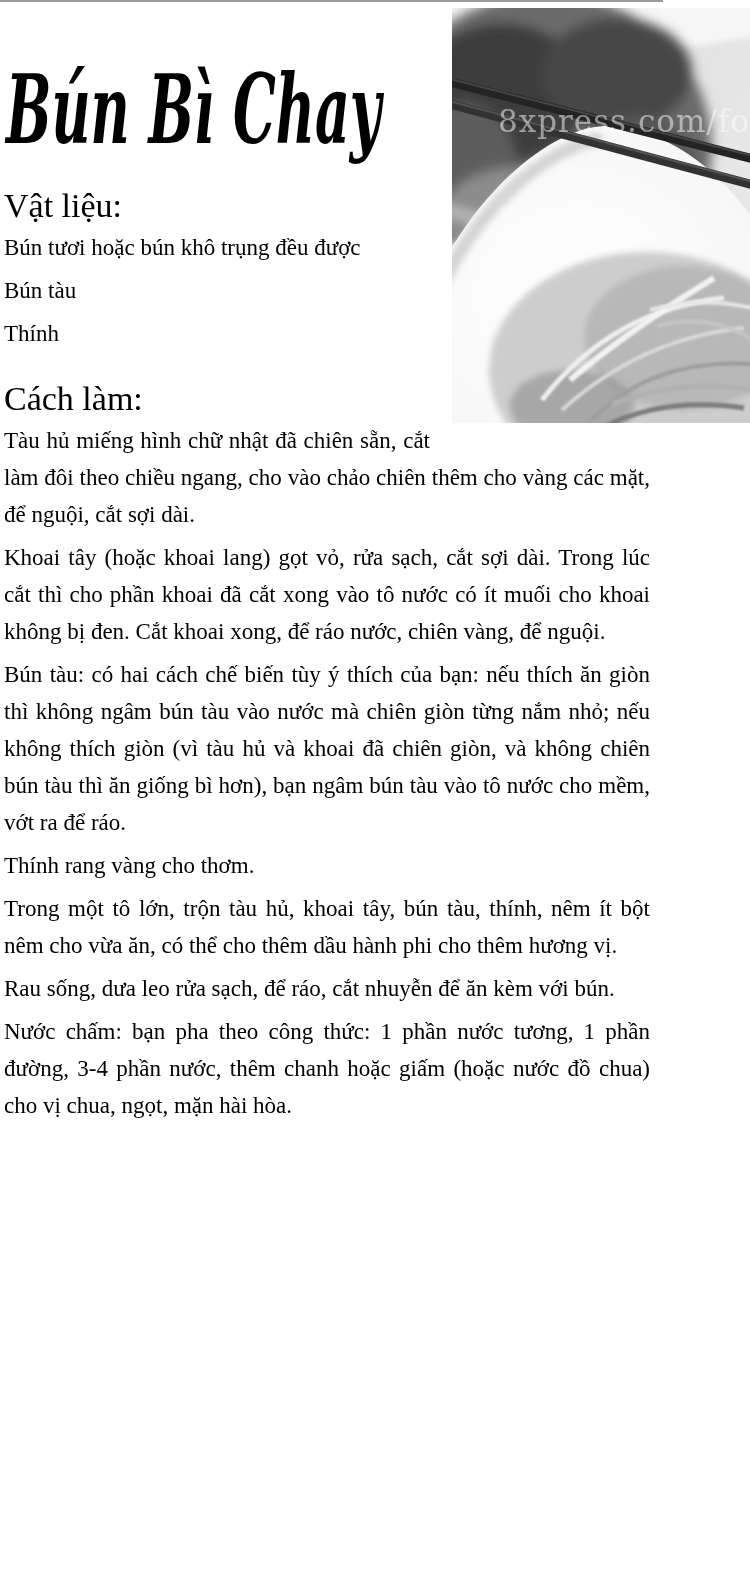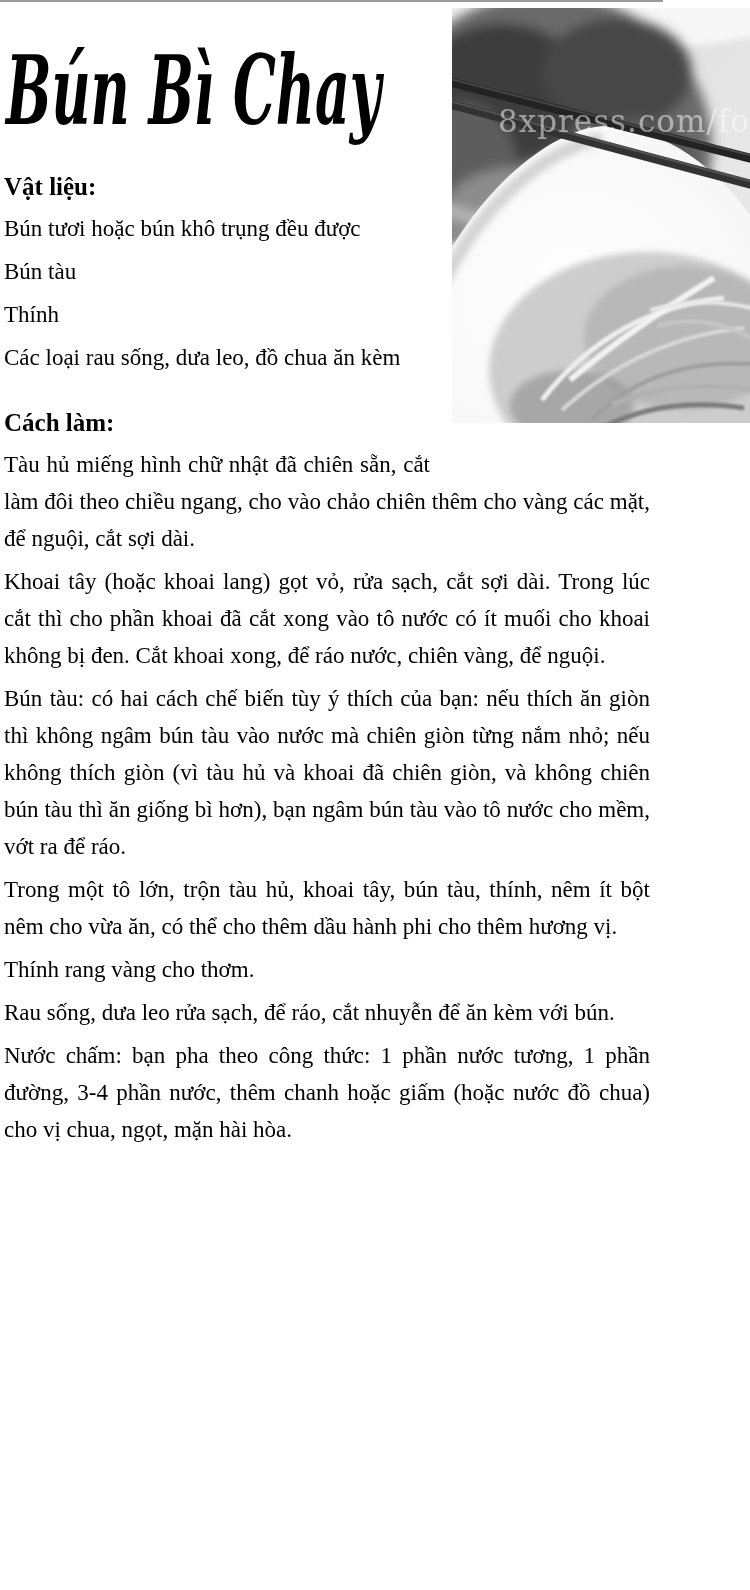--- a/index.html
+++ b/index.html
@@ -19,27 +19,27 @@
   .content {
     padding: 0 100px 0 4px; 
   }
   .photo-float {
     float: right;
     width: 298px; height: 415px;
     margin: 8px -100px 30px 22px; 
   }
   .photo-float svg { display: block; }
   .title-block {
-    padding-top: 36px;
+    padding-top: 55px;
   }
   .title-block svg { display: block; }
   h2.sec {
-    font-size: 25px;
+    font-size: 34px;
     line-height: 34px;
-    font-weight: bold;
+    font-weight: normal;
     margin: 14px 0 0 0;
   }
   h2.sec.cach { margin-top: 30px; }
   p.ing, p.step {
     font-size: 23px;
     line-height: 37px;
     margin: 6px 0;
     text-align: justify;
   }
 </style>
@@ -129,25 +129,24 @@
     <svg width="420" height="120" viewBox="0 0 420 120" xmlns="http://www.w3.org/2000/svg">
       <text x="2" y="88" font-family="'DejaVu Serif', serif" font-style="italic" font-weight="bold" font-size="96" textLength="375" lengthAdjust="spacingAndGlyphs" fill="#000000">Bún Bì Chay</text>
     </svg>
   </div>
 
   <h2 class="sec">Vật liệu:</h2>
 
   <p class="ing">Bún tươi hoặc bún khô trụng đều được</p>
   <p class="ing">Bún tàu</p>
   <p class="ing">Thính</p>
-  <p class="ing">Các loại rau sống, dưa leo, đồ chua ăn kèm</p>
 
   <h2 class="sec cach">Cách làm:</h2>
 
   <p class="step">Tàu hủ miếng hình chữ nhật đã chiên sẵn, cắt làm đôi theo chiều ngang, cho vào chảo chiên thêm cho vàng các mặt, để nguội, cắt sợi dài.</p>
   <p class="step">Khoai tây (hoặc khoai lang) gọt vỏ, rửa sạch, cắt sợi dài. Trong lúc cắt thì cho phần khoai đã cắt xong vào tô nước có ít muối cho khoai không bị đen. Cắt khoai xong, để ráo nước, chiên vàng, để nguội.</p>
   <p class="step">Bún tàu: có hai cách chế biến tùy ý thích của bạn: nếu thích ăn giòn thì không ngâm bún tàu vào nước mà chiên giòn từng nắm nhỏ; nếu không thích giòn (vì tàu hủ và khoai đã chiên giòn, và không chiên bún tàu thì ăn giống bì hơn), bạn ngâm bún tàu vào tô nước cho mềm, vớt ra để ráo.</p>
+  <p class="step">Thính rang vàng cho thơm.</p>
   <p class="step">Trong một tô lớn, trộn tàu hủ, khoai tây, bún tàu, thính, nêm ít bột nêm cho vừa ăn, có thể cho thêm dầu hành phi cho thêm hương vị.</p>
-  <p class="step">Thính rang vàng cho thơm.</p>
   <p class="step">Rau sống, dưa leo rửa sạch, để ráo, cắt nhuyễn để ăn kèm với bún.</p>
   <p class="step">Nước chấm: bạn pha theo công thức: 1 phần nước tương, 1 phần đường, 3-4 phần nước, thêm chanh hoặc giấm (hoặc nước đồ chua) cho vị chua, ngọt, mặn hài hòa.</p>
 
 </div>
 
 </body></html>

